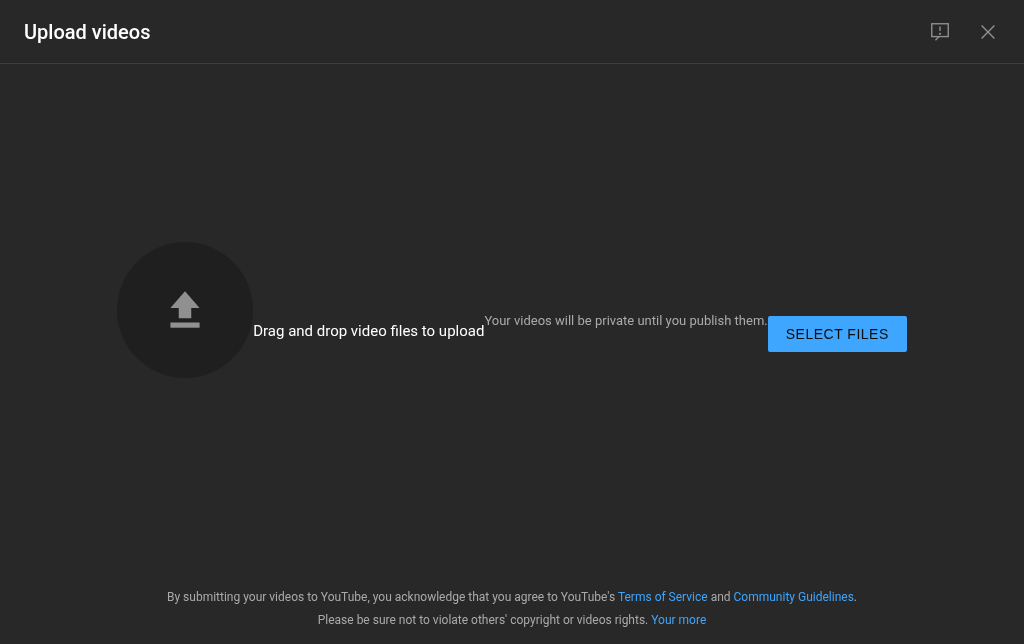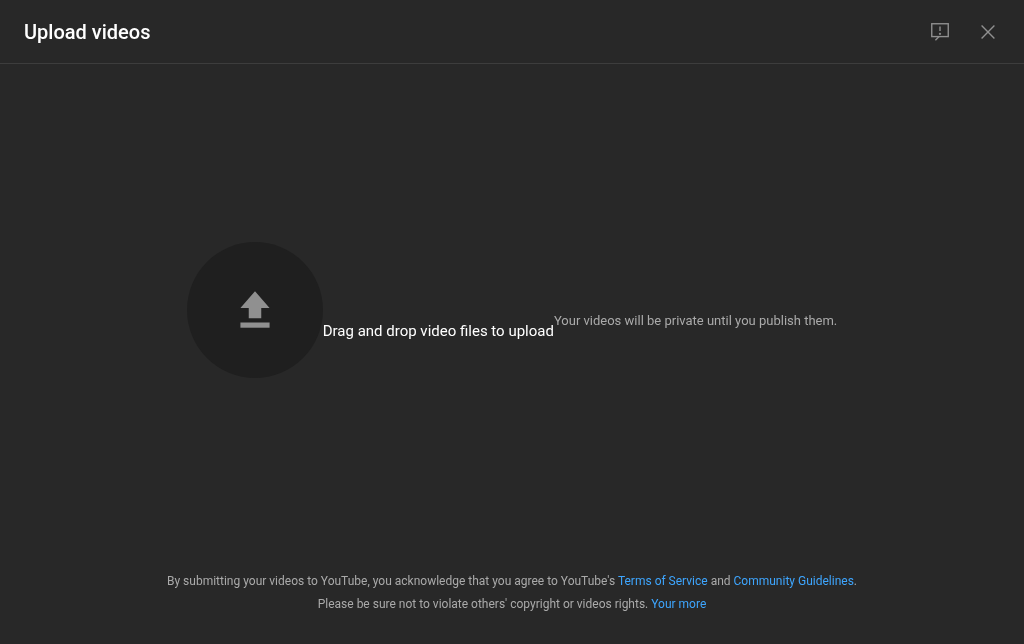--- a/index.html
+++ b/index.html
@@ -80,21 +80,21 @@
       font-size: 14px;
       font-weight: 500;
       letter-spacing: 0.5px;
       padding: 10px 18px;
       border: none;
       cursor: pointer;
       border-radius: 2px;
     }
     .footer {
       position: absolute;
-      bottom: 28px;
+      bottom: 12px;
       left: 0;
       right: 0;
       text-align: center;
       font-size: 12px;
       color: #aaaaaa;
       line-height: 1.9;
       padding: 0 40px;
     }
     .footer a {
       color: #3ea6ff;
@@ -126,20 +126,21 @@
 
 <div class="main">
   <div class="upload-circle">
     <svg class="upload-icon" width="50" height="50" viewBox="0 0 48 48" fill="currentColor">
       <path d="M24 6 L10 22 L18 22 L18 32 L30 32 L30 22 L38 22 Z"></path>
       <rect x="10" y="36" width="28" height="5"></rect>
     </svg>
   </div>
   <div class="drag-text">Drag and drop video files to upload</div>
   <div class="private-text">Your videos will be private until you publish them.</div>
+  <button class="select-btn">SELECT FILES</button>
 </div>
 
 <div class="footer">
   <div>
     <span>By submitting your videos to YouTube, you acknowledge that you agree to YouTube's </span><a href="#">Terms of Service</a><span> and </span><a href="#">Community Guidelines</a><span>.</span>
   </div>
   <div>
     <span>Please be sure not to violate others' copyright or videos rights. </span><a href="#">Your more</a>
   </div>
 </div>

